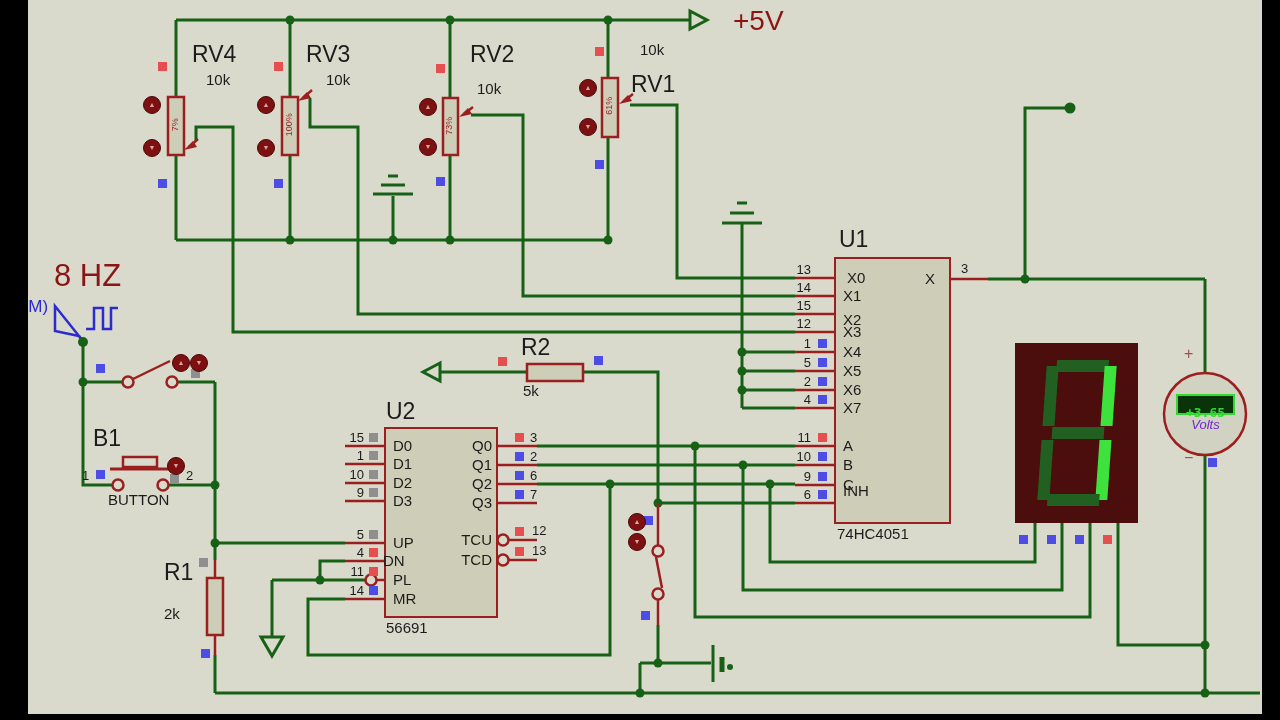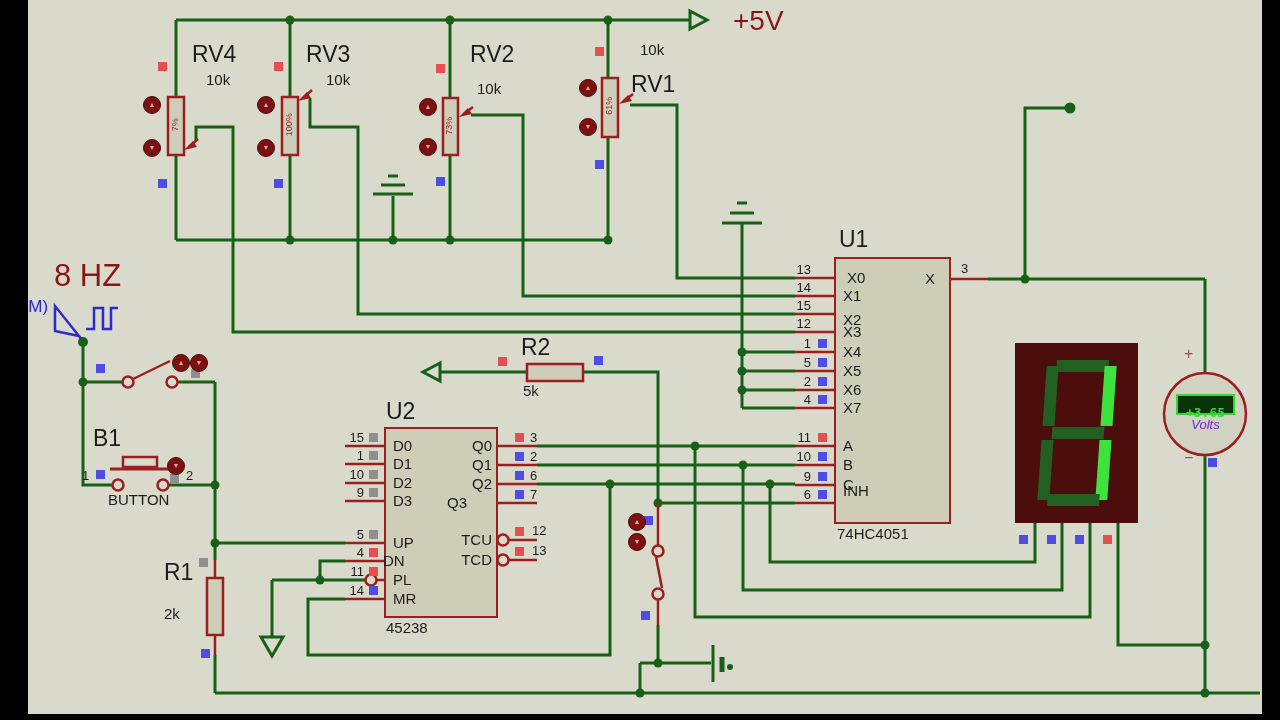--- a/index.html
+++ b/index.html
@@ -291,21 +291,21 @@
   <div class="t pnl" style="left:82px;top:469px">1</div>
   <div class="t pnl" style="left:186px;top:469px">2</div>
   <div class="t med" style="left:108px;top:492px">BUTTON</div>
 
   <div class="t big" style="left:164px;top:560px">R1</div>
   <div class="t med" style="left:164px;top:606px">2k</div>
   <div class="t big" style="left:521px;top:335px">R2</div>
   <div class="t med" style="left:523px;top:383px">5k</div>
 
   <div class="t big" style="left:386px;top:399px">U2</div>
-  <div class="t med" style="left:386px;top:620px">45238</div>
+  <div class="t med" style="left:386px;top:620px">56691</div>
 
   <div class="t pn" style="left:340px;top:431px">15</div>
   <div class="t pn" style="left:340px;top:449px">1</div>
   <div class="t pn" style="left:340px;top:468px">10</div>
   <div class="t pn" style="left:340px;top:486px">9</div>
   <div class="t pn" style="left:340px;top:528px">5</div>
   <div class="t pn" style="left:340px;top:546px">4</div>
   <div class="t pn" style="left:340px;top:565px">11</div>
   <div class="t pn" style="left:340px;top:584px">14</div>
 
@@ -314,21 +314,21 @@
   <div class="t cl" style="left:393px;top:475px">D2</div>
   <div class="t cl" style="left:393px;top:493px">D3</div>
   <div class="t cl" style="left:393px;top:535px">UP</div>
   <div class="t cl" style="left:383px;top:553px">DN</div>
   <div class="t cl" style="left:393px;top:572px">PL</div>
   <div class="t cl" style="left:393px;top:591px">MR</div>
 
   <div class="t cl" style="left:447px;top:438px;width:45px;text-align:right">Q0</div>
   <div class="t cl" style="left:447px;top:457px;width:45px;text-align:right">Q1</div>
   <div class="t cl" style="left:447px;top:476px;width:45px;text-align:right">Q2</div>
-  <div class="t cl" style="left:447px;top:495px;width:45px;">Q3</div>
+  <div class="t cl" style="left:447px;top:495px;width:45px;text-align:right">Q3</div>
   <div class="t cl" style="left:442px;top:532px;width:50px;text-align:right">TCU</div>
   <div class="t cl" style="left:442px;top:552px;width:50px;text-align:right">TCD</div>
 
   <div class="t pnl" style="left:530px;top:431px">3</div>
   <div class="t pnl" style="left:530px;top:450px">2</div>
   <div class="t pnl" style="left:530px;top:469px">6</div>
   <div class="t pnl" style="left:530px;top:488px">7</div>
   <div class="t pnl" style="left:532px;top:524px">12</div>
   <div class="t pnl" style="left:532px;top:544px">13</div>
 

